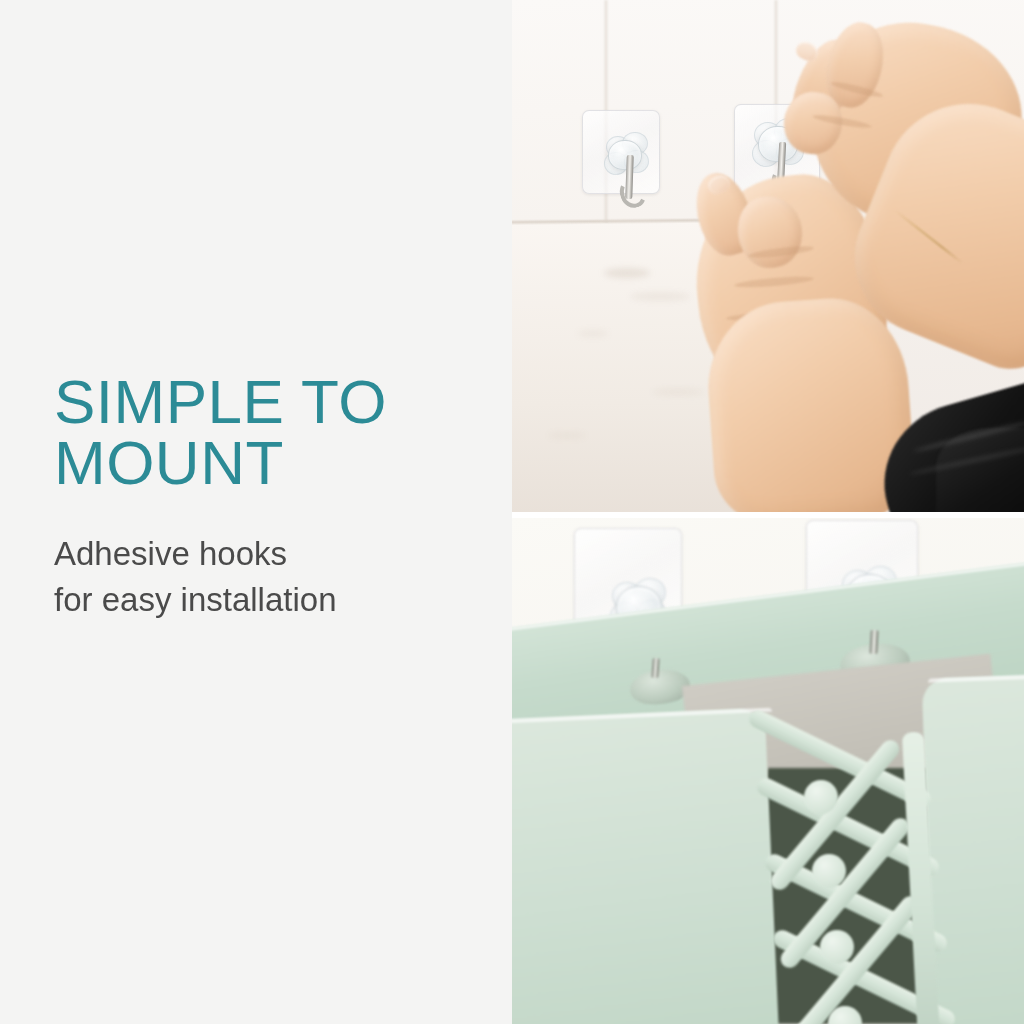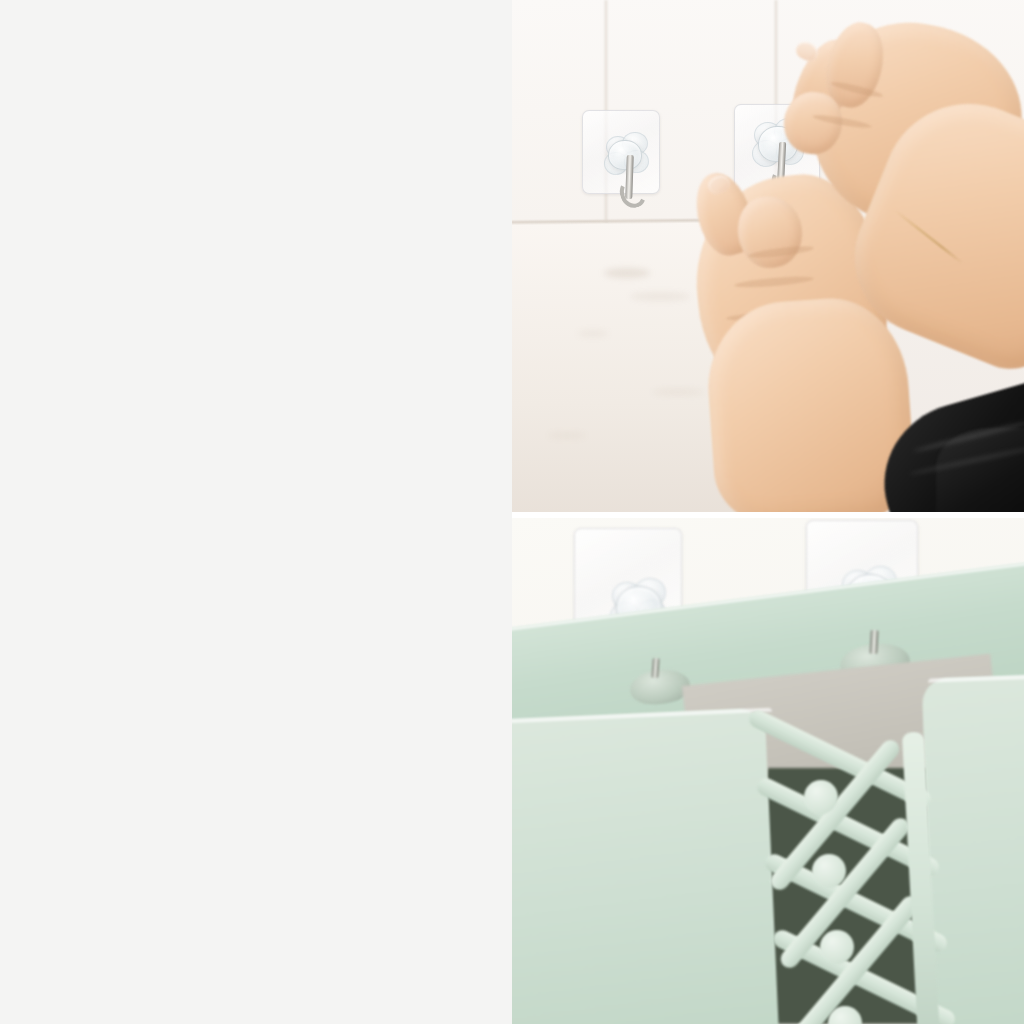--- a/index.html
+++ b/index.html
@@ -223,20 +223,24 @@
   }
   .blurv { filter: blur(1.6px); }
   .blurs { filter: blur(0.9px); }
 </style>
 </head>
 <body>
 
 <div class="canvas">
 
   <div class="text-panel">
+    <div class="headline">SIMPLE TO
+MOUNT</div>
+    <div class="subhead">Adhesive hooks
+for easy installation</div>
   </div>
 
   <div class="photo-col">
 
     <div class="photo photo-top">
       <div class="wall-top"></div>
 
       <div class="vert-seam" style="left:92px;"></div>
       <div class="vert-seam" style="left:262px;"></div>
       <div class="tile-ledge"></div>

